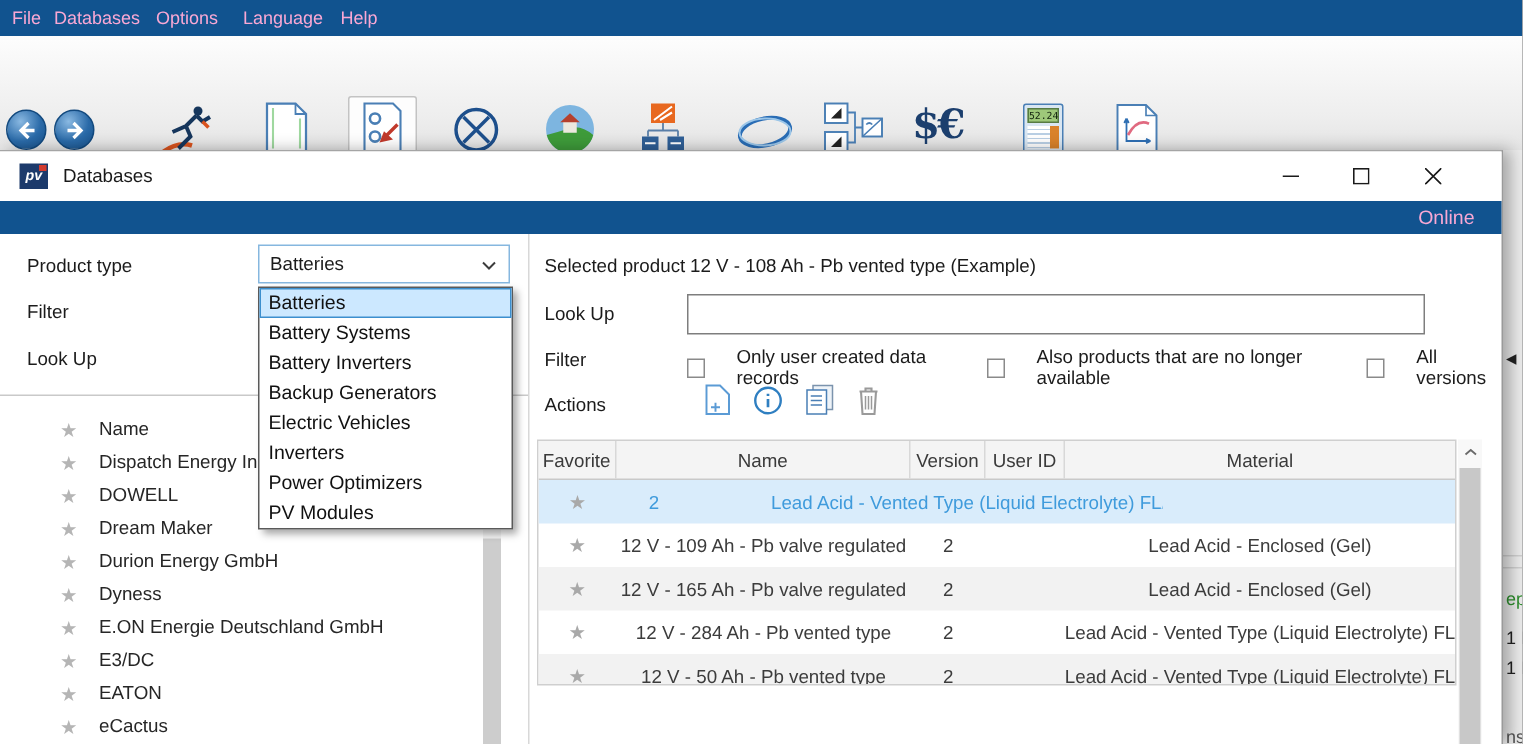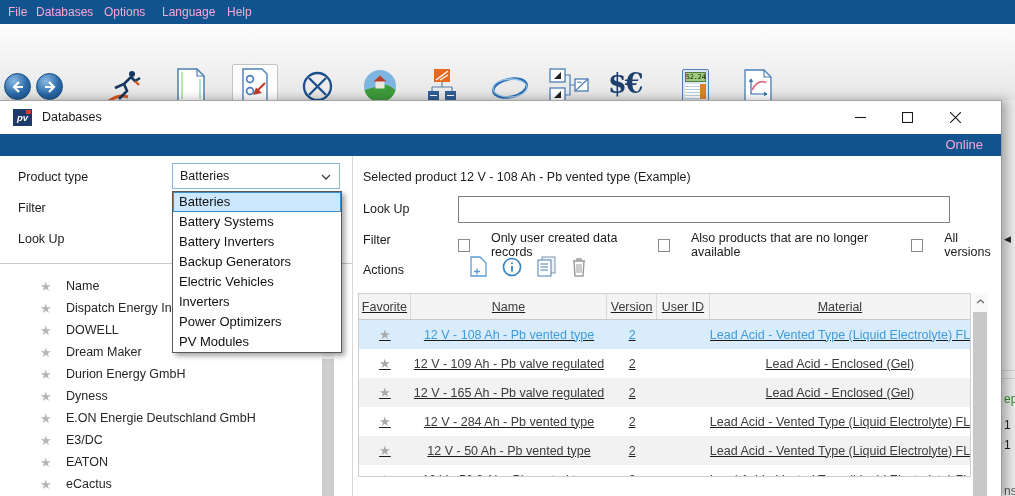--- a/index.html
+++ b/index.html
@@ -62,21 +62,21 @@
   .mscroll .thumb { position:absolute; left:0; top:92px; width:12px; height:138px; background:#cdcdcd; }
   
   .lookup-input { position:absolute; left:458px; top:95px; width:492px; height:27px;
     border:1px solid #7e7e7e; background:#fff; font-family:"Liberation Sans",sans-serif; font-size:12.5px; padding:0 6px; }
   .cbrow { position:absolute; left:458px; top:130px; display:flex; align-items:center; gap:12px; }
   .cbitem { display:flex; align-items:center; gap:21px; cursor:default; }
   .cbbox { width:13px; height:13px; border:1px solid #8a8a8a; background:#fff; }
   .actrow { position:absolute; left:470px; top:155px; display:flex; align-items:flex-end; gap:15px; }
   .actrow > span { display:inline-flex; cursor:default; }
   
-  .tbl { position:absolute; left:358px; top:192px; width:613px; height:184px; border:1px solid #cfcfcf; overflow:hidden; background:#fff;text-decoration:underline; }
+  .tbl { position:absolute; left:358px; top:192px; width:613px; height:164px; border:1px solid #cfcfcf; overflow:hidden; background:#fff; }
   .thead { display:flex; height:26px; background:#f4f4f4; border-bottom:1px solid #c9c9c9; }
   .th { font-size:12.5px; color:#3a3a3a; display:flex; align-items:center; justify-content:center;
     border-right:1px solid #d8d8d8; cursor:default; }
   .tr { display:flex; height:29px; align-items:center; cursor:default; }
   .tr:nth-child(even) { background:#f2f2f2; }
   .tr.sel { background:#d9ecfb; }
   .tr.sel .td { color:#3f9bdc; }
   .td { font-size:12.5px; color:#3c3c3c; text-align:center; white-space:nowrap; overflow:hidden; }
   .c-fav { width:52px; } .c-name { width:197px; } .c-ver { width:50px; } .c-uid { width:53px; } .c-mat { width:261px; }
   .tstar { color:#a9a9a9; font-size:13px; }
@@ -363,21 +363,20 @@
     <div class="tbl">
       <div class="thead">
         <span class="th c-fav">Favorite</span>
         <span class="th c-name">Name</span>
         <span class="th c-ver">Version</span>
         <span class="th c-uid">User ID</span>
         <span class="th c-mat" style="border-right:none">Material</span>
       </div>
       <div class="tr sel">
         <span class="td c-fav"><span class="tstar">★</span></span>
-        <span class="td c-name">12 V - 108 Ah - Pb vented type</span>
         <span class="td c-ver">2</span>
         <span class="td c-uid"></span>
         <span class="td c-mat">Lead Acid - Vented Type (Liquid Electrolyte) FLA</span>
       </div>
       <div class="tr">
         <span class="td c-fav"><span class="tstar">★</span></span>
         <span class="td c-name">12 V - 109 Ah - Pb valve regulated</span>
         <span class="td c-ver">2</span>
         <span class="td c-uid"></span>
         <span class="td c-mat">Lead Acid - Enclosed (Gel)</span>

